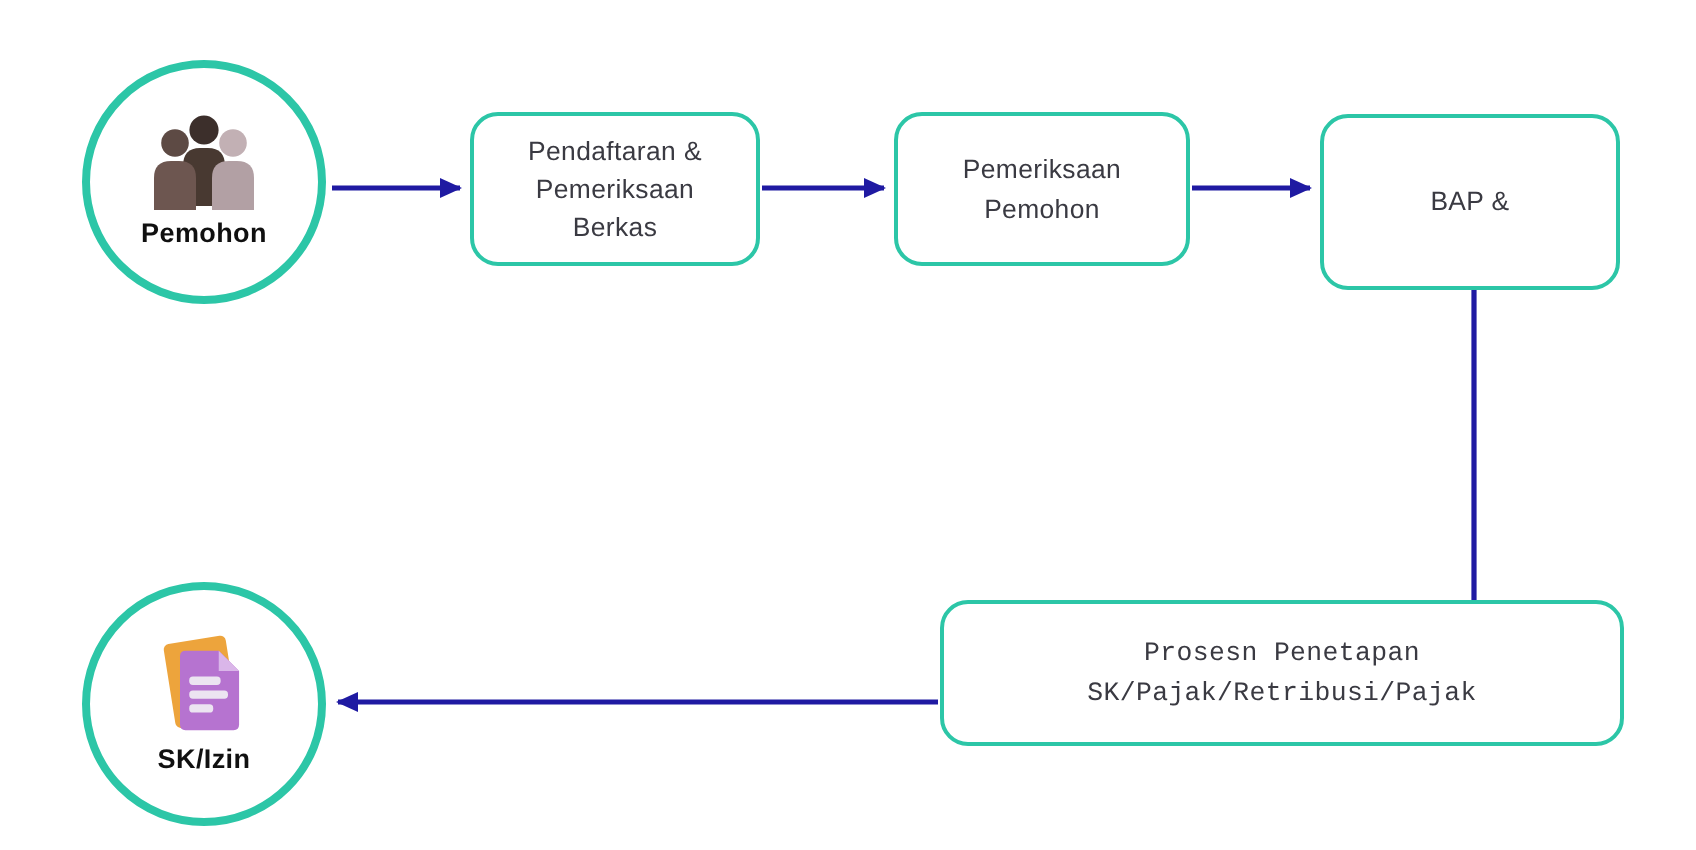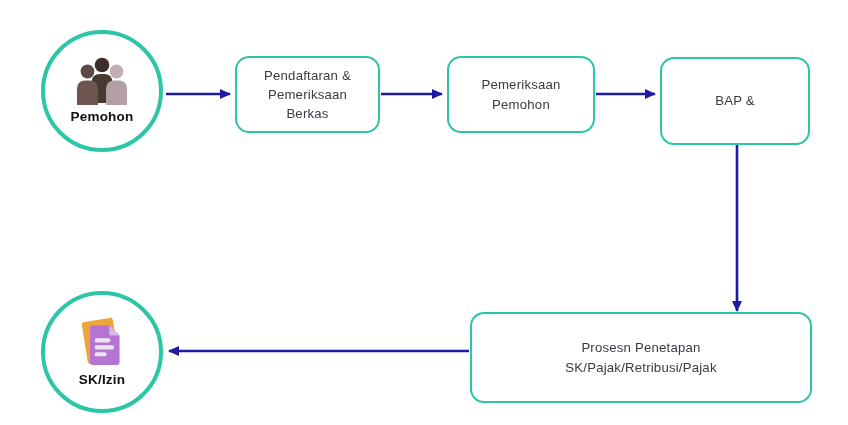--- a/index.html
+++ b/index.html
@@ -41,21 +41,21 @@
     display:flex;flex-direction:column;
     align-items:center;justify-content:center;
     text-align:center;
     font-size:13.2px;color:#3a3a42;
     line-height:1.45;letter-spacing:.2px;
     z-index:2;
   }
   #box-pendaftaran{left:235px;top:56px;width:145px;height:77px;}
   #box-lokasi{left:447px;top:56px;width:148px;height:77px;}
   #box-bap{left:660px;top:57px;width:150px;height:88px;}
-  #box-proses{left:470px;top:312px;width:342px;height:91px;}
+  #box-proses{left:470px;top:300px;width:342px;height:73px;font-family:Liberation Mono, monospace;}
   
   #arrows{
     position:absolute;left:0;top:0;width:848px;height:425px;
     z-index:1;pointer-events:none;
   }
 </style>
 </head>
 <body>
 
 <div id="canvas">

